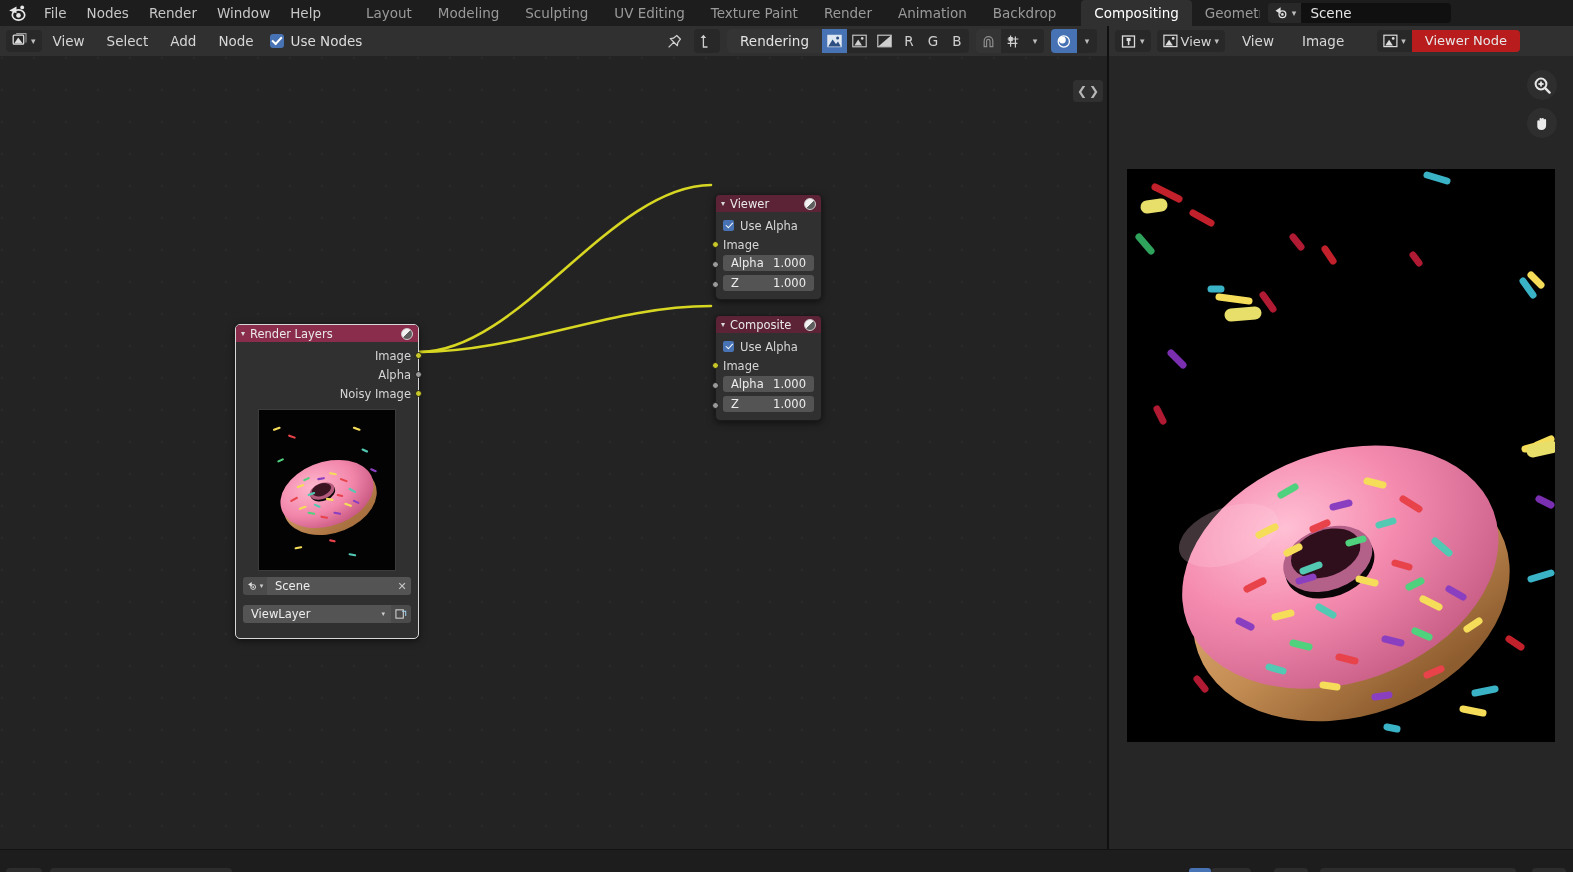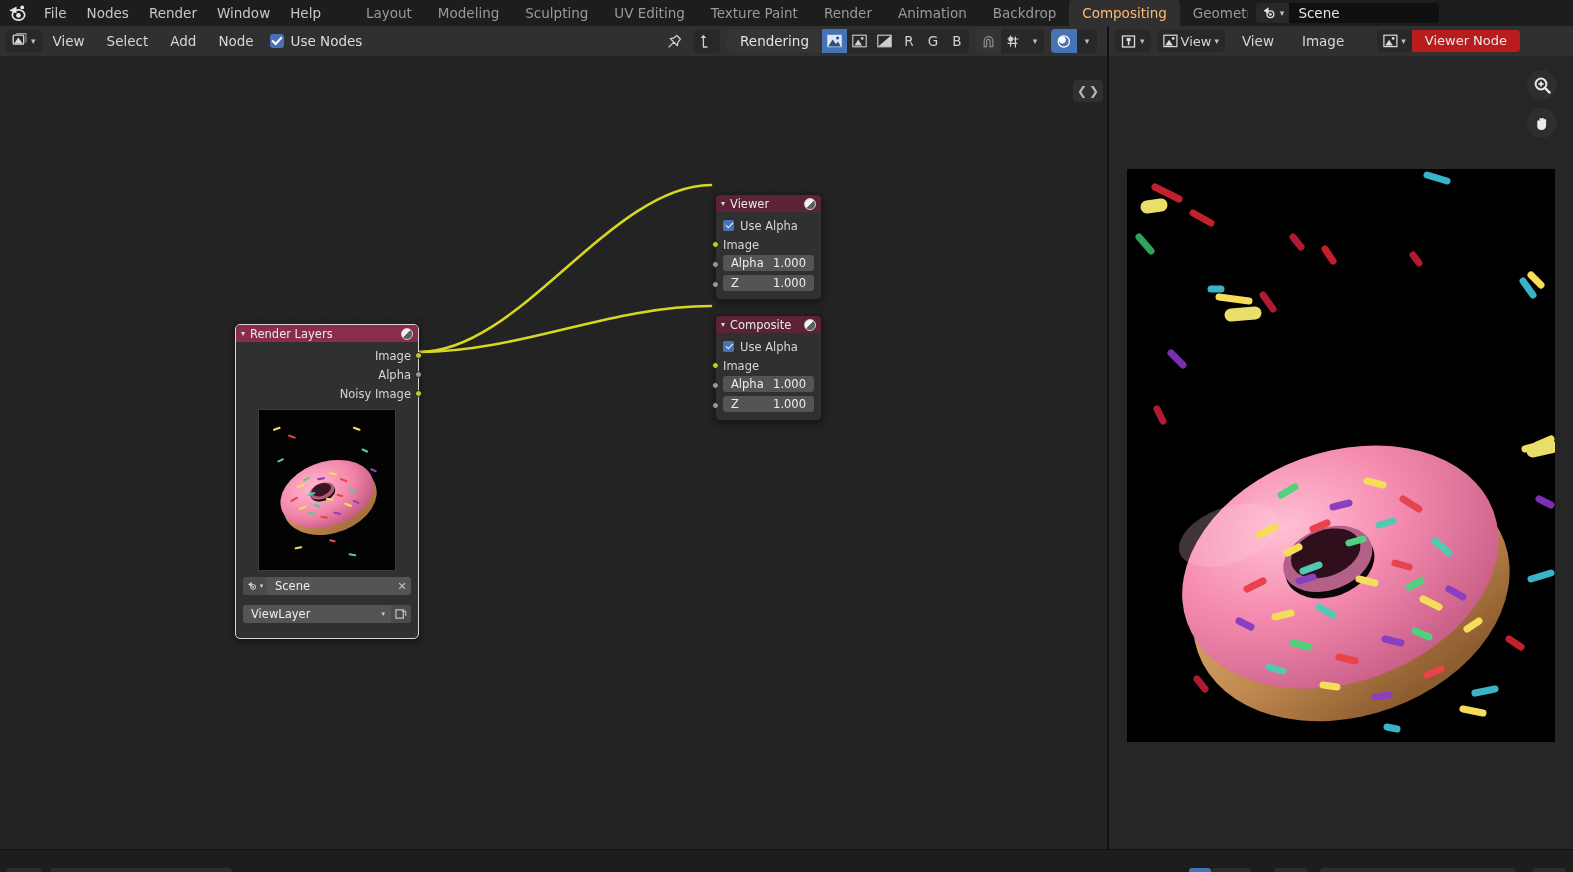--- a/index.html
+++ b/index.html
@@ -24,21 +24,21 @@
   }
   .menu-item {
     color: #c7c7c7; font-size: 13.5px; padding: 0 10px; line-height: 26px;
     white-space: nowrap; flex: none;
   }
   .ws-tabs { display: flex; height: 26px; margin-left: 22px; flex: none; }
   .ws-tab {
     color: #9a9a9a; font-size: 13.5px; padding: 0 13px; height: 26px; line-height: 27px;
     white-space: nowrap; border-radius: 4px 4px 0 0;
   }
-  .ws-tab.active { background: #303030; color: #fdba74; }
+  .ws-tab.active { background: #303030; color: #ffffff; margin-left: 12px; }
   .ws-tab.clipped { overflow: hidden; }
   .scene-block { display: flex; align-items: center; margin-left: 8px; flex: none; }
   .scene-icon-btn {
     display: flex; align-items: center; gap: 3px; background: #282828;
     border-radius: 4px 0 0 4px; height: 20px; padding: 0 5px 0 6px;
   }
   .scene-name-field {
     background: #101010; height: 20px; line-height: 20px; color: #e4e4e4;
     font-size: 13.5px; padding: 0 12px 0 9px; border-radius: 0 4px 4px 0; min-width: 150px;
   }

